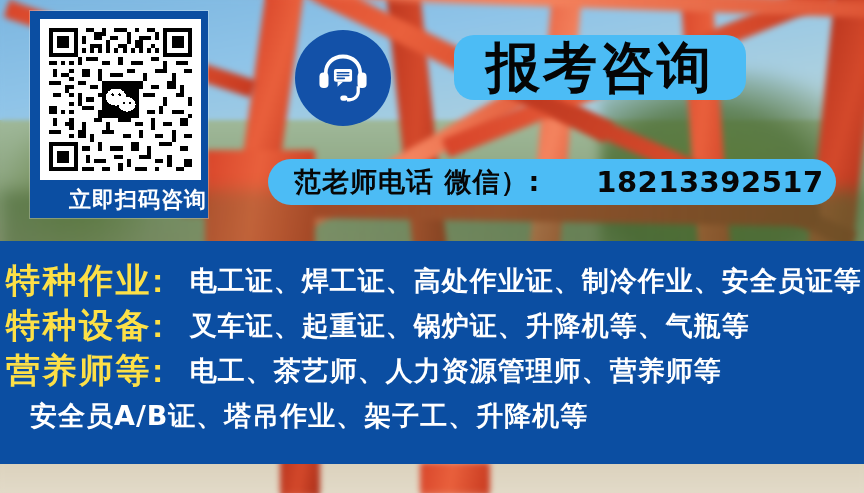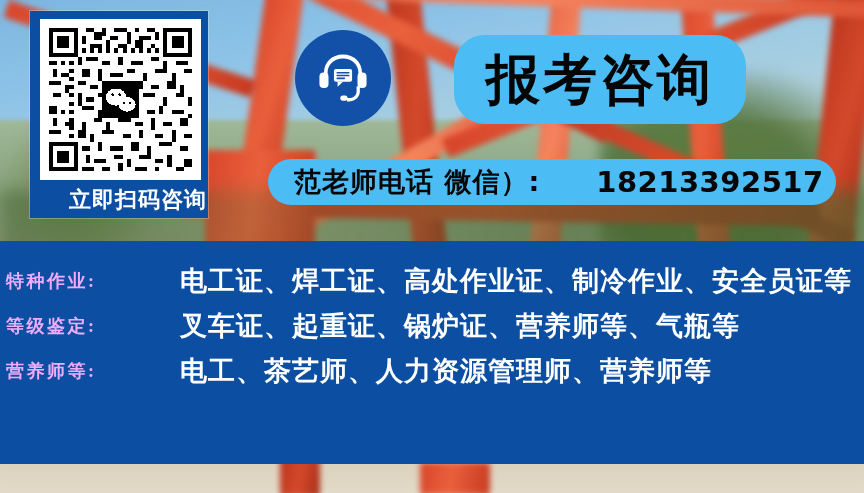--- a/index.html
+++ b/index.html
@@ -79,23 +79,23 @@
   #headset-badge {
     position:absolute; left:295px; top:30px; width:96px; height:96px;
     border-radius:50%;
     background:#1351a8;
     display:flex; align-items:center; justify-content:center;
   }
   #headset-badge svg { width:58px; height:58px; display:block; }
 
   
   #consult-badge {
-    position:absolute; left:454px; top:35px; width:292px; height:89px;
+    position:absolute; left:454px; top:35px; width:292px; height:65px;
     background:#4cbcf5;
-    border-radius:31px;
+    border-radius:20px;
     display:flex; align-items:center; justify-content:center;
   }
   #consult-badge-label {
     color:#050505; font-size:54px; font-weight:bold;
     letter-spacing:3px; line-height:1;
     font-family:"DejaVu Sans","Liberation Sans",sans-serif;
   }
 
   
   #phone-pill {
@@ -122,23 +122,23 @@
     background:#0b4ea2;
     padding:17px 0 0 0;
   }
   .cat-row {
     display:flex; align-items:center;
     height:45px;
     padding-left:6px;
     white-space:nowrap;
   }
   .cat-label {
-    color:#f0abfc; font-size:18px; font-weight:bold;
+    color:#fde047; font-size:34px; font-weight:bold;
     letter-spacing:2.5px;
-    font-family:Liberation Serif, serif;
+    font-family:Liberation Sans, sans-serif;
     min-width:150px;
   }
   .cat-items {
     color:#ffffff; font-size:27px; font-weight:bold;
     letter-spacing:1px;
     font-family:"DejaVu Sans","Liberation Sans",sans-serif;
     margin-left:24px;
   }
 </style>
 </head>
@@ -361,22 +361,23 @@
   <span id="phone-pill-label">范老师电话 微信）:</span>
   <span id="phone-pill-number">18213392517</span>
 </div>
 
 <div id="category-panel">
   <div class="cat-row">
     <span class="cat-label">特种作业:</span>
     <span class="cat-items">电工证、焊工证、高处作业证、制冷作业、安全员证等</span>
   </div>
   <div class="cat-row">
-    <span class="cat-label">等级鉴定:</span>
-    <span class="cat-items">叉车证、起重证、锅炉证、营养师等、气瓶等</span>
+    <span class="cat-label">特种设备:</span>
+    <span class="cat-items">叉车证、起重证、锅炉证、升降机等、气瓶等</span>
   </div>
   <div class="cat-row">
     <span class="cat-label">营养师等:</span>
     <span class="cat-items">电工、茶艺师、人力资源管理师、营养师等</span>
   </div>
   <div class="cat-row">
+    <span class="cat-items">安全员A/B证、塔吊作业、架子工、升降机等</span>
   </div>
 </div>
 
 </body></html>

